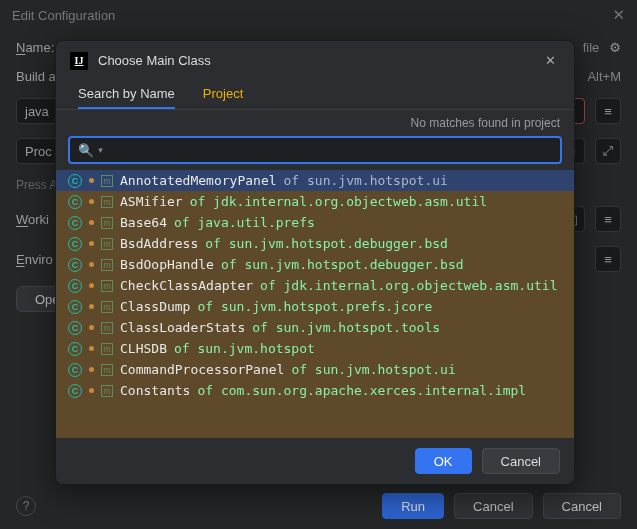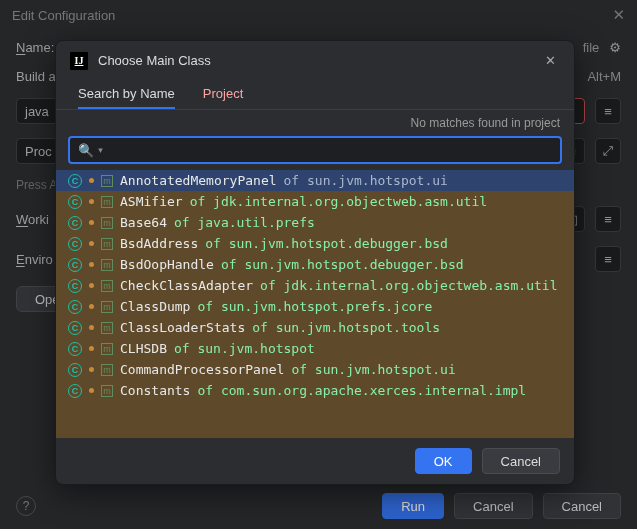--- a/index.html
+++ b/index.html
@@ -71,21 +71,21 @@
     width:18px; height:18px; background:#000; border-radius:1px;
     display:flex; align-items:center; justify-content:center;
     font-family:serif; font-size:10px; color:#fff; font-weight:bold;
     text-decoration:underline;
   }
   .cc-close { margin-left:auto; color:#aaa; cursor:pointer; padding:2px 4px;}
   .cc-tabs {
     display:flex; gap:28px; padding:0 14px; border-bottom:1px solid #3c3f41;
     font-size:13px;
   }
-  .cc-tab { padding:6px 0; color:#fca5a5; cursor:pointer; }
+  .cc-tab { padding:6px 0; color:#eab308; cursor:pointer; }
   .cc-tab.active { color:#dcdcdc; border-bottom:2px solid #3574f0;margin-left:8px; }
   .cc-status {
     text-align:right; padding:6px 14px 2px; color:#9a9a9a; font-size:12px;
   }
   .cc-search {
     margin:4px 12px 6px; border:2px solid #3574f0; border-radius:4px;
     background:#1e1f22; height:28px; display:flex; align-items:center;
     padding:0 8px; gap:4px;
   }
   .cc-search input {

